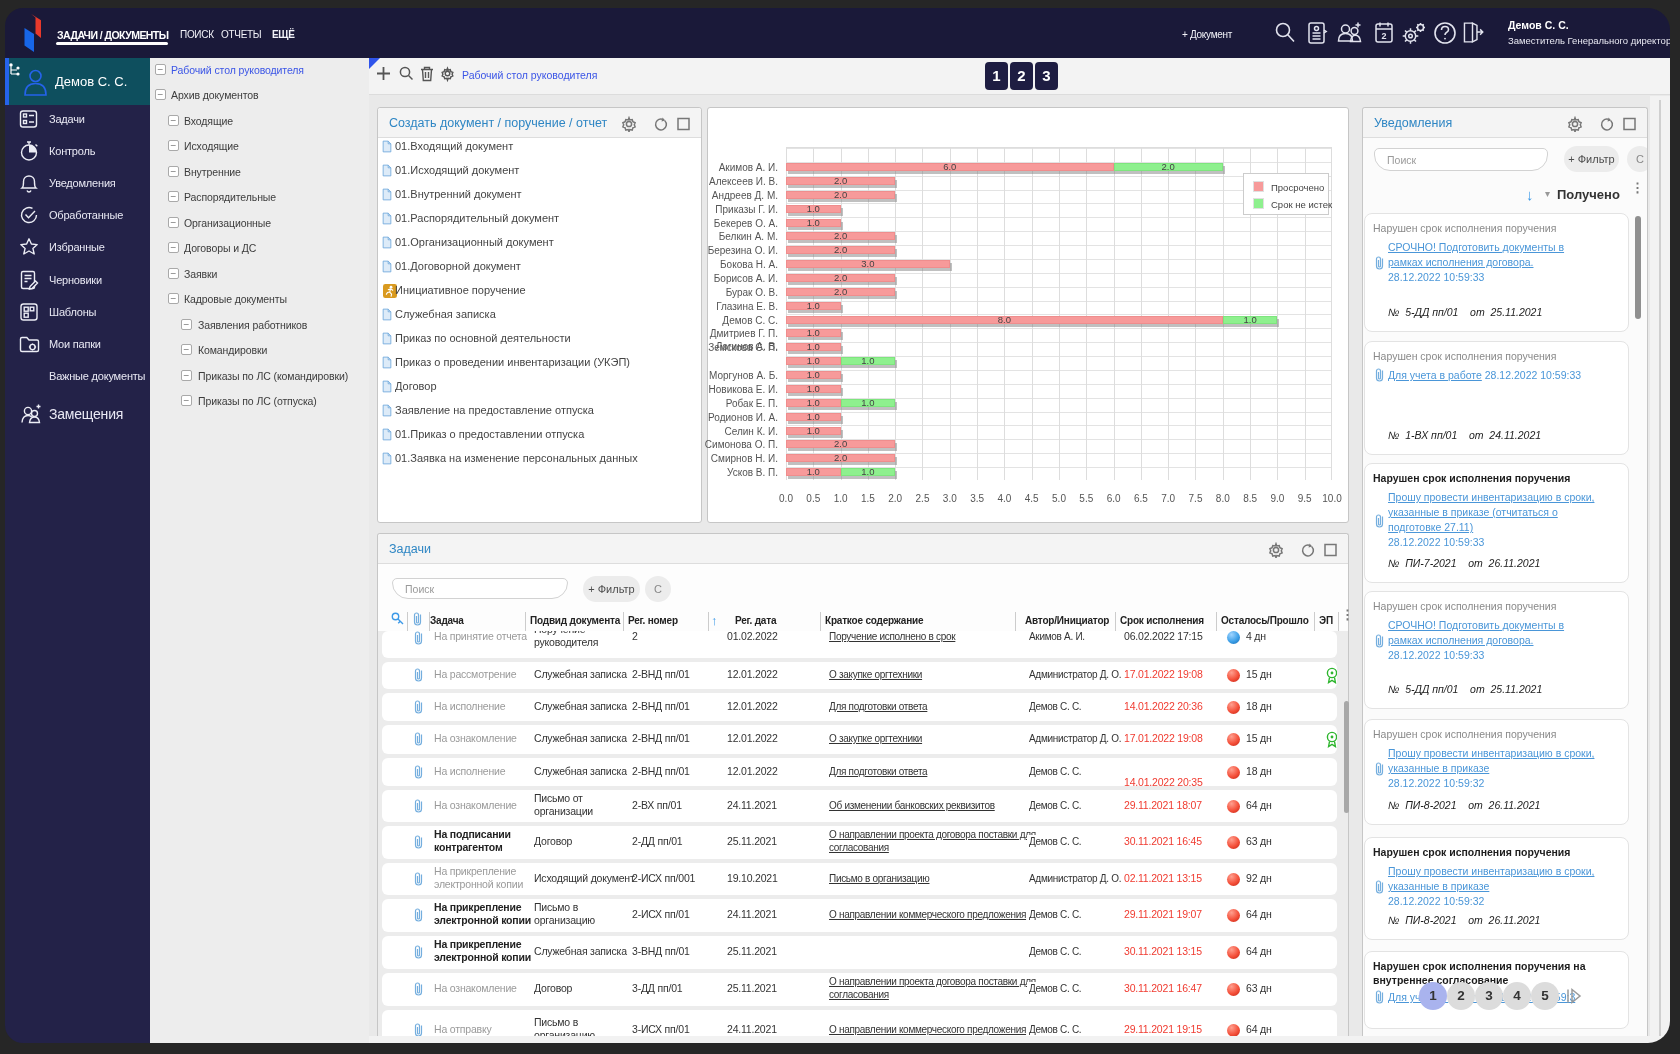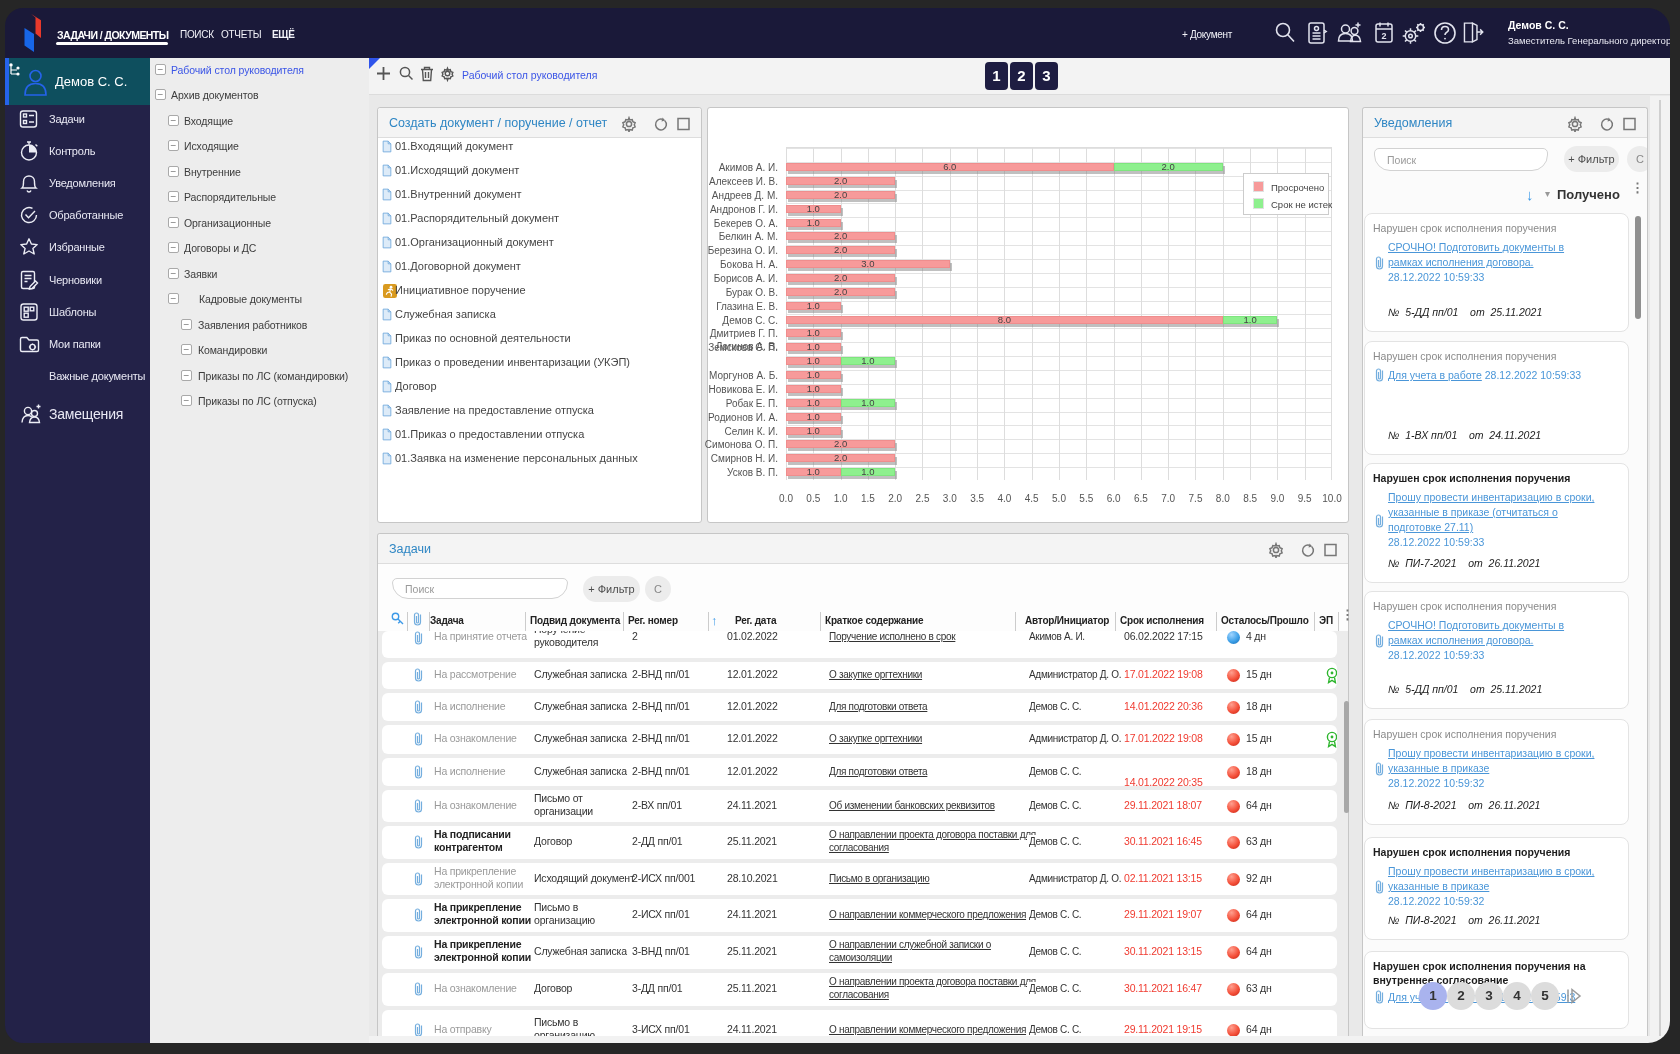--- a/index.html
+++ b/index.html
@@ -231,21 +231,21 @@
       <div class="titem" style="left:34px;top:108px;">Внутренние</div>
     <div class="tbox" style="left:18px;top:133px;">−</div>
       <div class="titem" style="left:34px;top:133px;">Распорядительные</div>
     <div class="tbox" style="left:18px;top:159px;">−</div>
       <div class="titem" style="left:34px;top:159px;">Организационные</div>
     <div class="tbox" style="left:18px;top:184px;">−</div>
       <div class="titem" style="left:34px;top:184px;">Договоры и ДС</div>
     <div class="tbox" style="left:18px;top:210px;">−</div>
       <div class="titem" style="left:34px;top:210px;">Заявки</div>
     <div class="tbox" style="left:18px;top:235px;">−</div>
-      <div class="titem" style="left:34px;top:235px;margin-left:15px;">Кадровые документы</div>
+      <div class="titem" style="left:34px;top:235px;">Кадровые документы</div>
     <div class="tbox" style="left:31px;top:261px;">−</div>
       <div class="titem" style="left:48px;top:261px;">Заявления работников</div>
     <div class="tbox" style="left:31px;top:286px;">−</div>
       <div class="titem" style="left:48px;top:286px;">Командировки</div>
     <div class="tbox" style="left:31px;top:312px;">−</div>
       <div class="titem" style="left:48px;top:312px;">Приказы по ЛС (командировки)</div>
     <div class="tbox" style="left:31px;top:337px;">−</div>
       <div class="titem" style="left:48px;top:337px;">Приказы по ЛС (отпуска)</div>
   </div>
   <div class="content"></div>
@@ -395,21 +395,21 @@
       <div class="cbar red" style="left:78px;top:55.0px;width:327.6px;box-shadow:2px 3px 0 rgba(130,130,130,.5);"></div>
       <div class="cval" style="left:241.8px;top:53.0px;">6.0</div>
       <div class="cbar green" style="left:405.6px;top:55.0px;width:109.2px;box-shadow:2px 3px 0 rgba(130,130,130,.5);"></div>
       <div class="cval" style="left:460.2px;top:53.0px;">2.0</div>
       <div class="cname" style="left:-20px;top:67.9px;">Алексеев И. В.</div>
       <div class="cbar red" style="left:78px;top:68.9px;width:109.2px;box-shadow:2px 3px 0 rgba(130,130,130,.5);"></div>
       <div class="cval" style="left:132.6px;top:66.9px;">2.0</div>
       <div class="cname" style="left:-20px;top:81.7px;">Андреев Д. М.</div>
       <div class="cbar red" style="left:78px;top:82.7px;width:109.2px;box-shadow:2px 3px 0 rgba(130,130,130,.5);"></div>
       <div class="cval" style="left:132.6px;top:80.7px;">2.0</div>
-      <div class="cname" style="left:-20px;top:95.6px;">Андронов Г. И.</div>
+      <div class="cname" style="left:-20px;top:95.6px;">Приказы Г. И.</div>
       <div class="cbar red" style="left:78px;top:96.6px;width:54.6px;box-shadow:2px 3px 0 rgba(130,130,130,.5);"></div>
       <div class="cval" style="left:105.3px;top:94.6px;">1.0</div>
       <div class="cname" style="left:-20px;top:109.5px;">Бекерев О. А.</div>
       <div class="cbar red" style="left:78px;top:110.5px;width:54.6px;box-shadow:2px 3px 0 rgba(130,130,130,.5);"></div>
       <div class="cval" style="left:105.3px;top:108.5px;">1.0</div>
       <div class="cname" style="left:-20px;top:123.3px;">Белкин А. М.</div>
       <div class="cbar red" style="left:78px;top:124.3px;width:109.2px;box-shadow:2px 3px 0 rgba(130,130,130,.5);"></div>
       <div class="cval" style="left:132.6px;top:122.3px;">2.0</div>
       <div class="cname" style="left:-20px;top:137.2px;">Березина О. И.</div>
       <div class="cbar red" style="left:78px;top:138.2px;width:109.2px;box-shadow:2px 3px 0 rgba(130,130,130,.5);"></div>
@@ -742,21 +742,21 @@
         <div class="ball r" style="left:845px;top:10px;"></div>
         <div class="tc" style="left:864px;top:9px;">63 дн</div>
       </div>
       <div class="trow" style="top:232px;height:32px;overflow:hidden;">
         <svg class="abs" style="left:30px;top:7px" width="13" height="18" viewBox="0 0 13 18" fill="none" stroke="#74aede" stroke-width="1.2">
             <path d="M9.5,4.5 V12 a3,3 0 0 1 -6,0 V5 a2,2 0 0 1 4,0 v7 a1,1 0 0 1 -2,0 V6"></path>
           </svg>
         <div class="tc gray" style="left:52px;top:2px;width:96px;">На прикрепление<br>электронной копии</div>
         <div class="tc" style="left:152px;top:9px;width:94px;">Исходящий документ</div>
         <div class="tc" style="left:250px;top:9px;">2-ИСХ пп/001</div>
-        <div class="tc" style="left:345px;top:9px;">28.10.2021</div>
+        <div class="tc" style="left:345px;top:9px;">19.10.2021</div>
         <div class="tc link" style="left:447px;top:9px;width:276px;">Письмо в организацию</div>
         <div class="tc auth" style="left:647px;width:93px;overflow:hidden;top:9px;width:95px;">Администратор Д. О.</div>
         <div class="tc red" style="left:742px;top:9px;">02.11.2021 13:15</div>
         <div class="ball r" style="left:845px;top:10px;"></div>
         <div class="tc" style="left:864px;top:9px;">92 дн</div>
       </div>
       <div class="trow" style="top:268px;height:33px;overflow:hidden;">
         <svg class="abs" style="left:30px;top:7px" width="13" height="18" viewBox="0 0 13 18" fill="none" stroke="#74aede" stroke-width="1.2">
             <path d="M9.5,4.5 V12 a3,3 0 0 1 -6,0 V5 a2,2 0 0 1 4,0 v7 a1,1 0 0 1 -2,0 V6"></path>
           </svg>
@@ -771,21 +771,20 @@
         <div class="tc" style="left:864px;top:9px;">64 дн</div>
       </div>
       <div class="trow" style="top:305px;height:33px;overflow:hidden;">
         <svg class="abs" style="left:30px;top:7px" width="13" height="18" viewBox="0 0 13 18" fill="none" stroke="#74aede" stroke-width="1.2">
             <path d="M9.5,4.5 V12 a3,3 0 0 1 -6,0 V5 a2,2 0 0 1 4,0 v7 a1,1 0 0 1 -2,0 V6"></path>
           </svg>
         <div class="tc bold" style="left:52px;top:2px;width:96px;">На прикрепление<br>электронной копии</div>
         <div class="tc" style="left:152px;top:9px;width:94px;">Служебная записка</div>
         <div class="tc" style="left:250px;top:9px;">3-ВНД пп/01</div>
         <div class="tc" style="left:345px;top:9px;">25.11.2021</div>
-        <div class="tc link" style="left:447px;top:2px;width:276px;">О направлении служебной записки о<br>самоизоляции</div>
         <div class="tc auth" style="left:647px;width:93px;overflow:hidden;top:9px;width:95px;">Демов С. С.</div>
         <div class="tc red" style="left:742px;top:9px;">30.11.2021 13:15</div>
         <div class="ball r" style="left:845px;top:10px;"></div>
         <div class="tc" style="left:864px;top:9px;">64 дн</div>
       </div>
       <div class="trow" style="top:342px;height:33px;overflow:hidden;">
         <svg class="abs" style="left:30px;top:7px" width="13" height="18" viewBox="0 0 13 18" fill="none" stroke="#74aede" stroke-width="1.2">
             <path d="M9.5,4.5 V12 a3,3 0 0 1 -6,0 V5 a2,2 0 0 1 4,0 v7 a1,1 0 0 1 -2,0 V6"></path>
           </svg>
         <div class="tc gray" style="left:52px;top:9px;width:96px;">На ознакомление</div>

